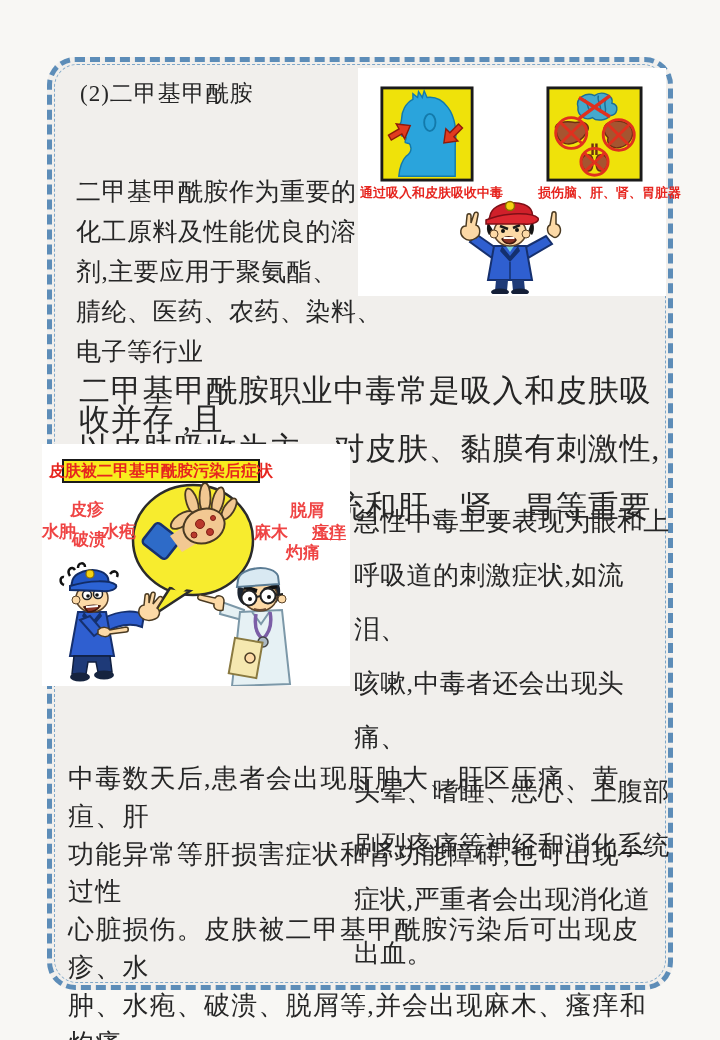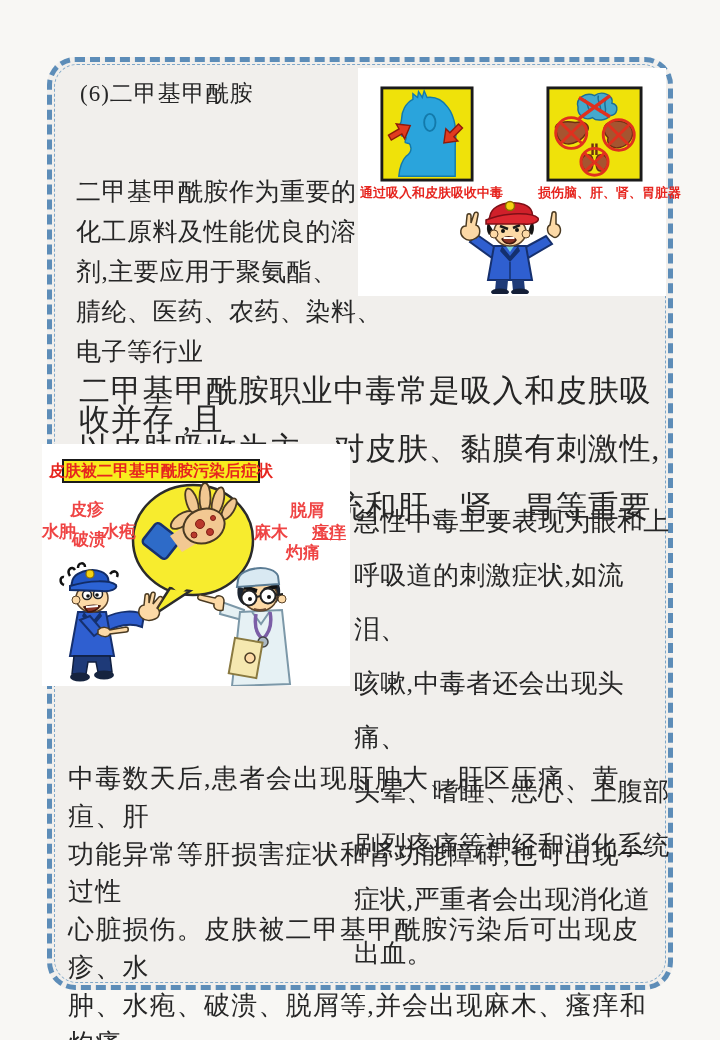--- a/index.html
+++ b/index.html
@@ -75,21 +75,21 @@
   .sym-itching       { left:270px; top:77px;text-decoration:underline;  }
   .sym-burning       { left:244px; top:97px;  }
 </style>
 </head>
 <body>
 
 <div class="card">
   <div class="card-inner-line"></div>
 </div>
 
-<div class="heading">(6)二甲基甲酰胺</div>
+<div class="heading">(2)二甲基甲酰胺</div>
 <div class="para para-intro">二甲基甲酰胺作为重要的
 化工原料及性能优良的溶
 剂,主要应用于聚氨酯、
 腈纶、医药、农药、染料、
 电子等行业</div>
 
 <div class="panel panel-routes">
 
   <div class="ybox ybox-left">
     <svg viewBox="0 0 100 100" preserveAspectRatio="none">

